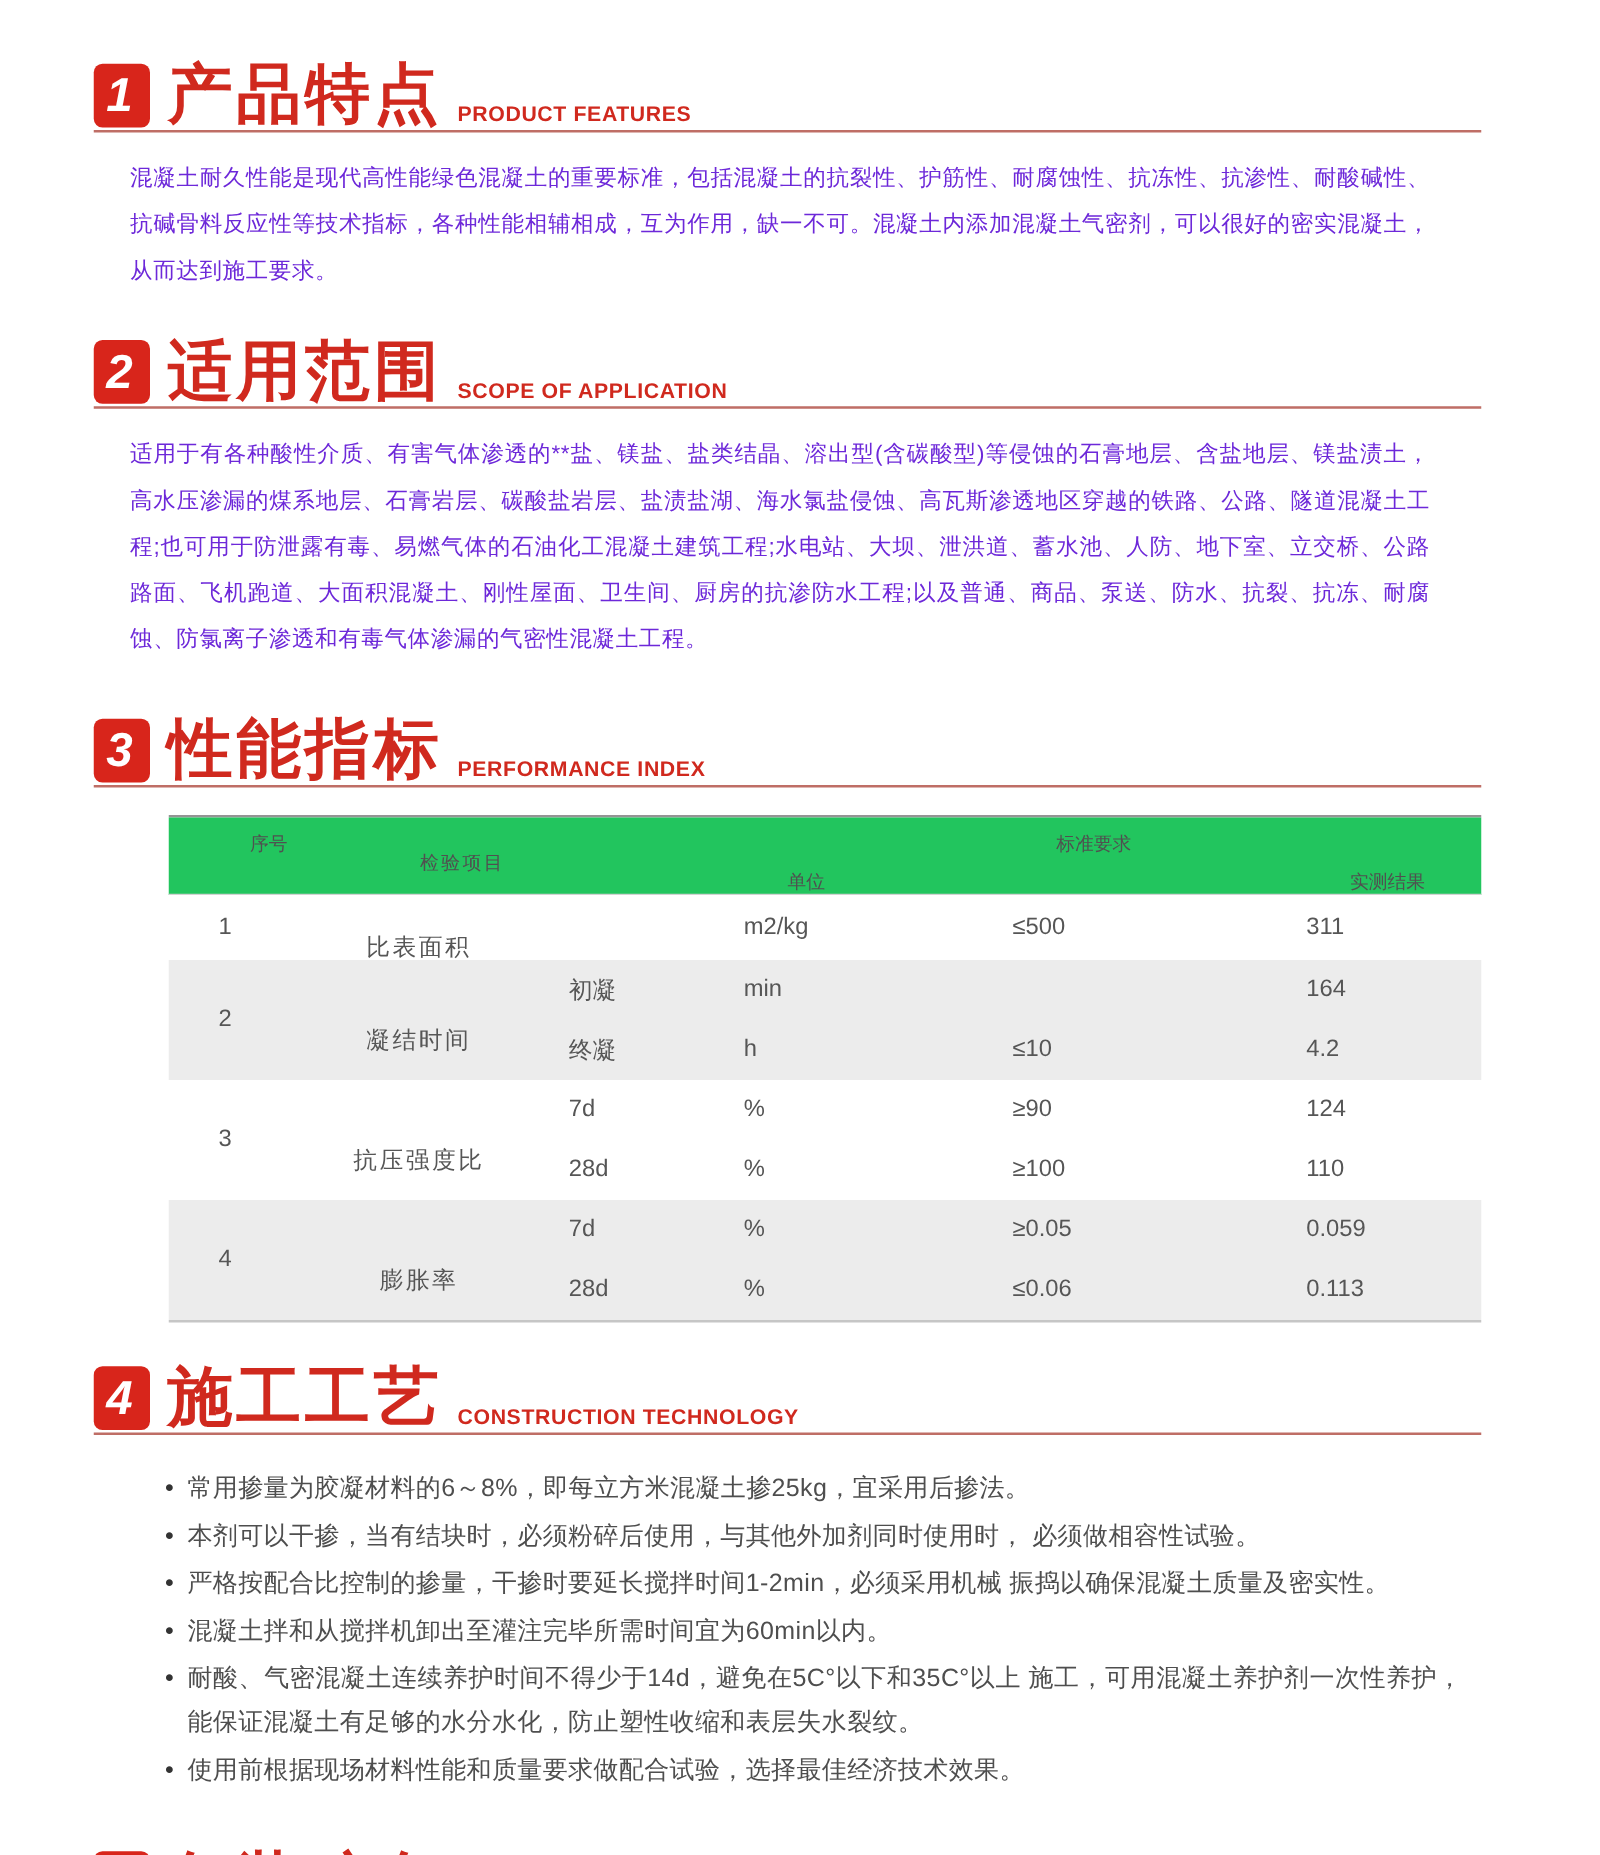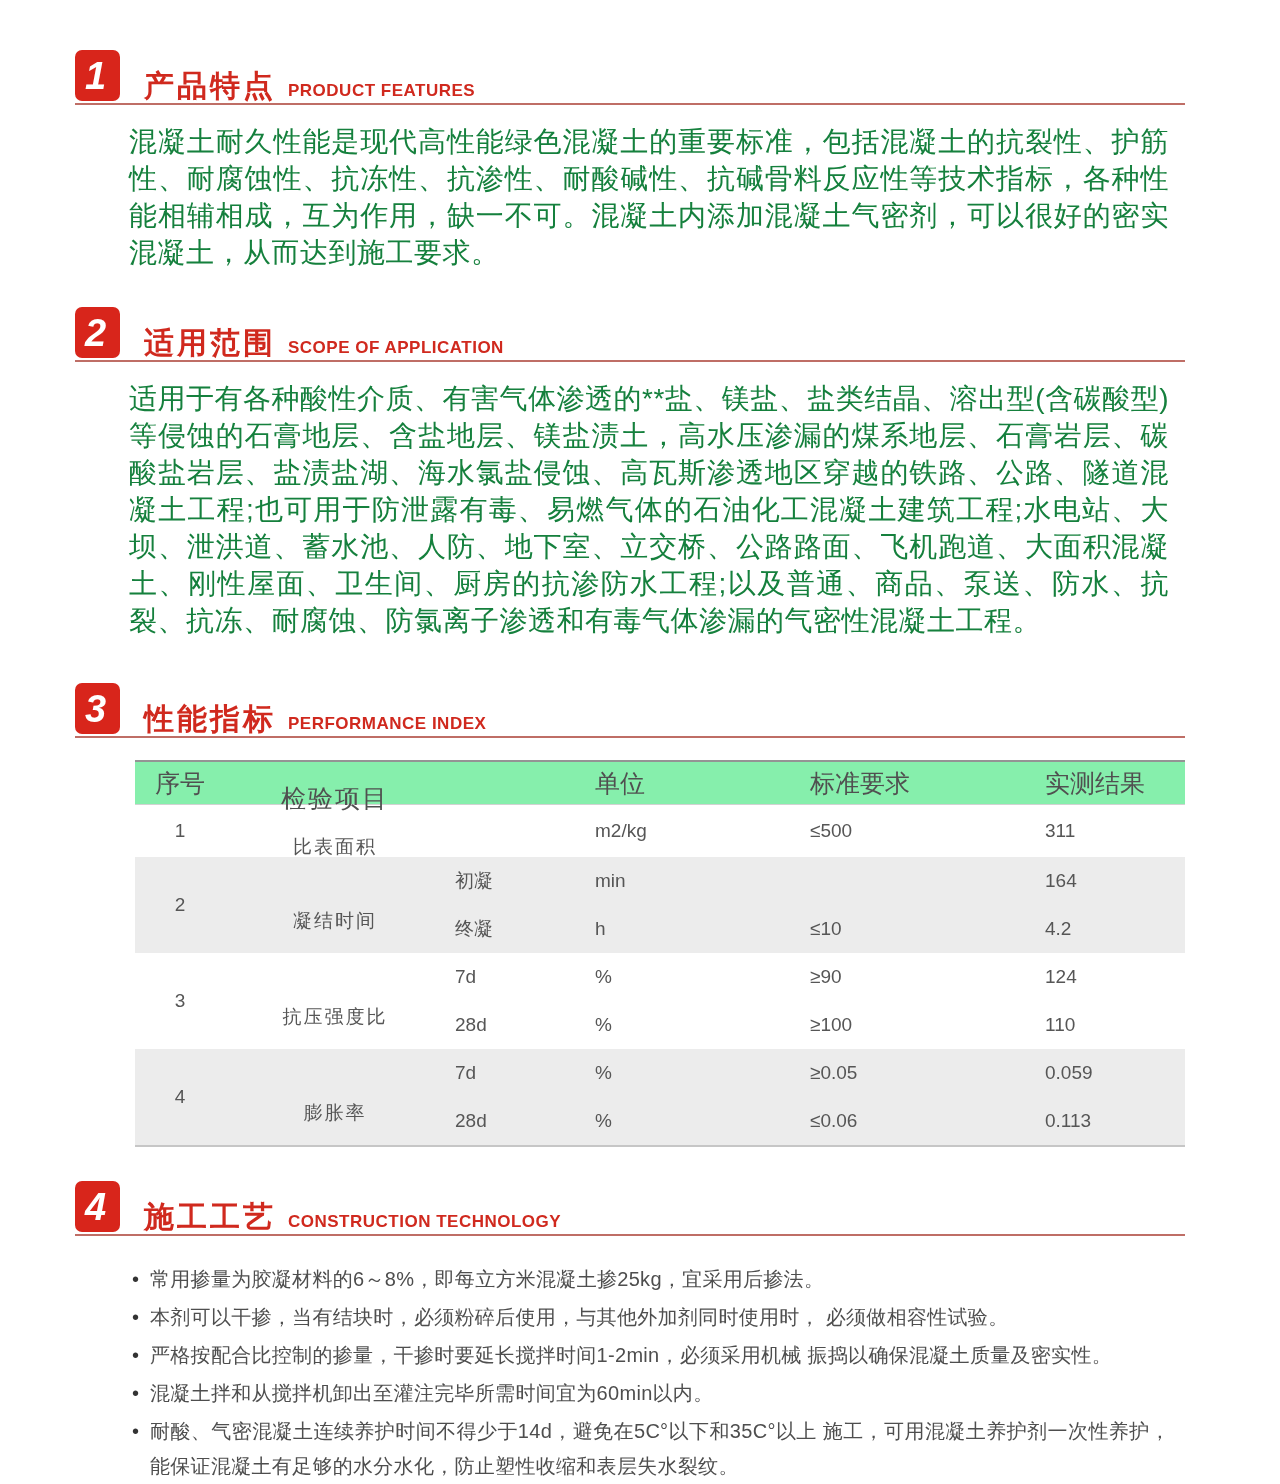--- a/index.html
+++ b/index.html
@@ -42,43 +42,43 @@
   .badge span {
     color: #ffffff;
     font-size: 38px;
     font-weight: bold;
     font-style: italic;
     line-height: 1;
     padding-right: 4px;
   }
   .sec-title {
     color: #d0291e;
-    font-size: 30px;
+    font-size: 52px;
     font-weight: bold;
     letter-spacing: 3px;
     line-height: 1;
-    margin-left: 24px;
+    margin-left: 14px;
   }
   .sec-sub {
     color: #d0291e;
     font-size: 17px;
     font-weight: bold;
     letter-spacing: 0.5px;
     margin-left: 12px;
     margin-bottom: 2px;
     line-height: 1;
   }
   
   .para {
-    margin: 16px 0 0 54px;
+    margin: 16px 0 0 29px;
     width: 1040px;
-    font-size: 28px;
+    font-size: 18px;
     line-height: 37px;
     text-align: justify;
-    color: #15803d;
+    color: #6d28d9;
     letter-spacing: 0.5px;
   }
   
   .bullets {
     list-style: none;
     margin: 24px 0 0 55px;
     width: 1040px;
   }
   .bullets li {
     position: relative;
@@ -104,25 +104,26 @@
     border-top: 2px solid #949494;
     border-bottom: 2px solid #c6c6c6;
     font-size: 19px;
     color: #565656;
   }
   .tgroup {
     display: grid;
     grid-template-columns: 90px 220px 150px 215px 235px 1fr;
   }
   .thead {
-    background: #86efac;
+    background: #22c55e;
     border-bottom: 1px solid #d2d2d2;
     grid-template-rows: 42px;
-    font-size: 25px;
+    font-size: 15px;
     color: #505050;
+    padding-left: 35px;
   }
   .rows1 { grid-template-rows: 52px; background: #ffffff; }
   .rows2 { grid-template-rows: 48px 48px; }
   .shaded { background: #ececec; }
   .white  { background: #ffffff; }
   .c { display: flex; align-items: center; justify-content: flex-start; }
   .c1 { grid-column: 1; justify-content: center; }
   .c2 { grid-column: 2; justify-content: center; letter-spacing: 2px; margin-top: 31px; }
   .c3 { grid-column: 3; padding-left: 10px; }
   .c4 { grid-column: 4; }
@@ -172,22 +173,22 @@
       <div class="sec-title">性能指标</div>
       <div class="sec-sub">PERFORMANCE INDEX</div>
     </div>
 
     <div class="ptable">
 
       <div class="tgroup thead">
         <div class="c c1">序号</div>
         <div class="c c2">检验项目</div>
         <div class="c c3"></div>
+        <div class="c c5">标准要求</div>
         <div class="c c4">单位</div>
-        <div class="c c5">标准要求</div>
         <div class="c c6">实测结果</div>
       </div>
 
       <div class="tgroup rows1 white">
         <div class="c c1">1</div>
         <div class="c c2">比表面积</div>
         <div class="c c3"></div>
         <div class="c c4">m2/kg</div>
         <div class="c c5">≤500</div>
         <div class="c c6">311</div>

